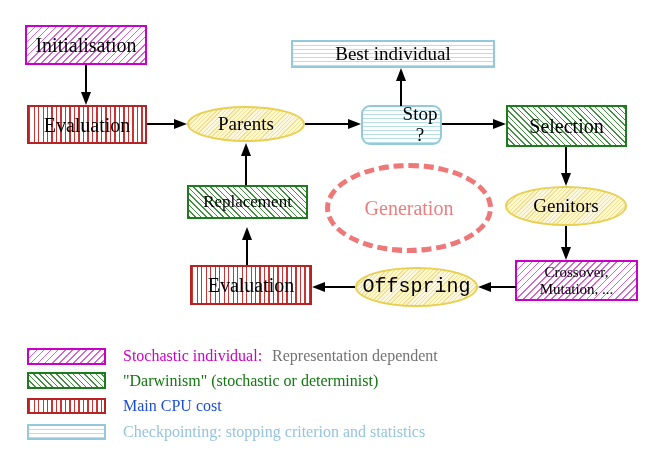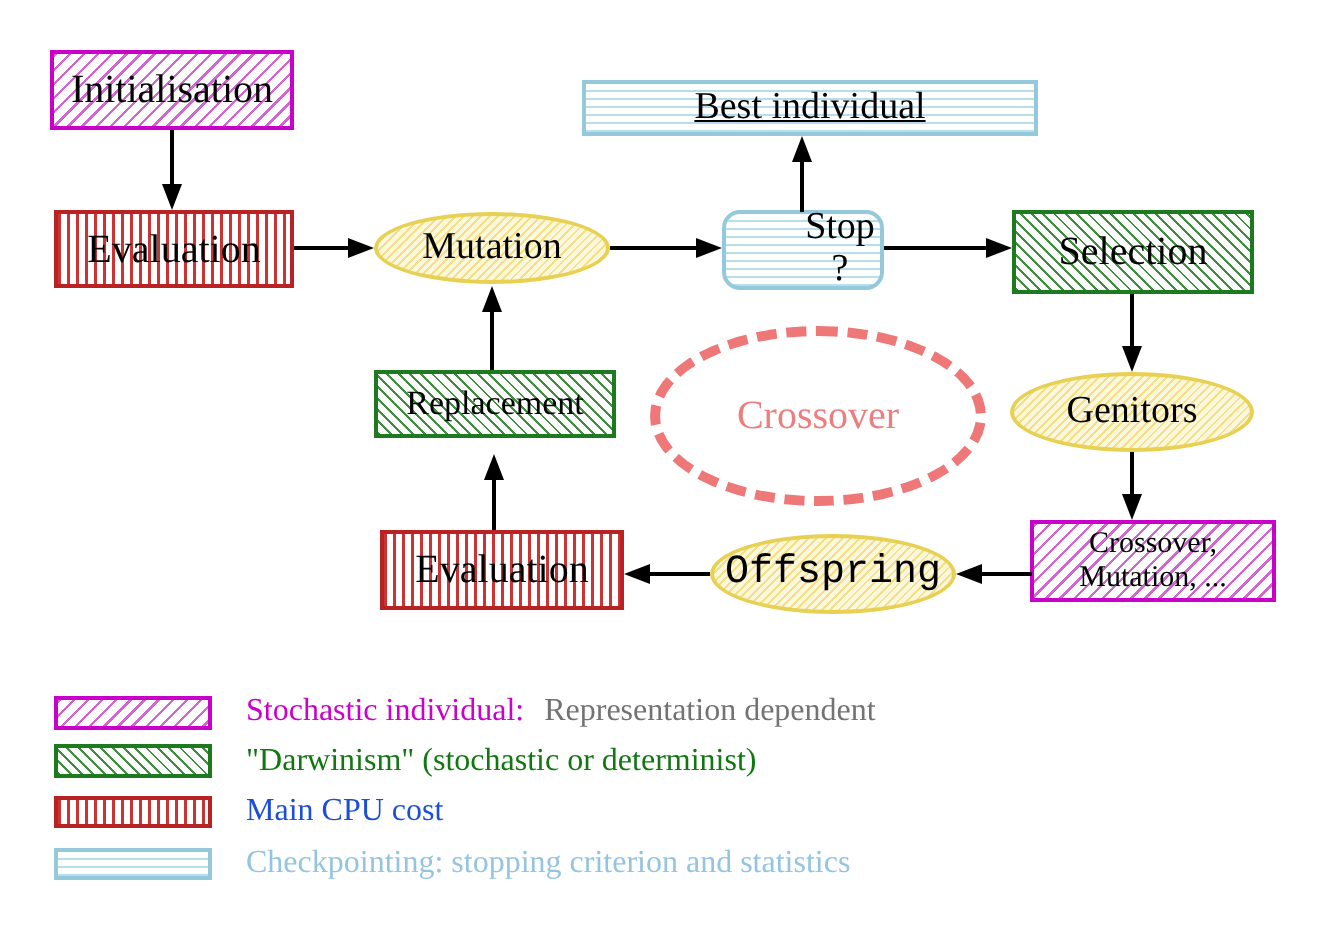--- a/index.html
+++ b/index.html
@@ -50,41 +50,41 @@
 
   <div class="node hatch-magenta" style="left:25px;top:25px;width:122px;height:40px;font-size:20px;">
     <span>Initialisation</span>
   </div>
 
   <div class="node stripes-red" style="left:27px;top:105px;width:120px;height:39px;font-size:20px;">
     <span>Evaluation</span>
   </div>
 
   <div class="node ellipse-yellow" style="left:187px;top:106px;width:118px;height:36px;font-size:19px;">
-    <span>Mutation</span>
+    <span>Parents</span>
   </div>
 
-  <div class="node stripes-cyan" style="left:291px;top:40px;width:228px;height:28px;font-size:19px;text-decoration:underline;">
+  <div class="node stripes-cyan" style="left:291px;top:40px;width:204px;height:28px;font-size:19px;">
     <span>Best individual</span>
   </div>
 
   <div class="node stripes-cyan rounded" style="left:361px;top:105px;width:81px;height:40px;font-size:19px;">
     <span>Stop ?</span>
   </div>
 
   <div class="node hatch-green" style="left:506px;top:105px;width:121px;height:42px;font-size:20px;">
     <span>Selection</span>
   </div>
 
   <div class="node hatch-green" style="left:187px;top:185px;width:121px;height:34px;font-size:17px;">
     <span>Replacement</span>
   </div>
 
   <div class="dashed-ellipse" style="left:325px;top:163px;width:168px;height:90px;">
-    <span class="t-salmon" style="font-size:20px;">Crossover</span>
+    <span class="t-salmon" style="font-size:20px;">Generation</span>
   </div>
 
   <div class="node ellipse-yellow" style="left:505px;top:186px;width:122px;height:40px;font-size:19px;">
     <span>Genitors</span>
   </div>
 
   <div class="node stripes-red" style="left:190px;top:265px;width:122px;height:40px;font-size:20px;">
     <span>Evaluation</span>
   </div>
 

